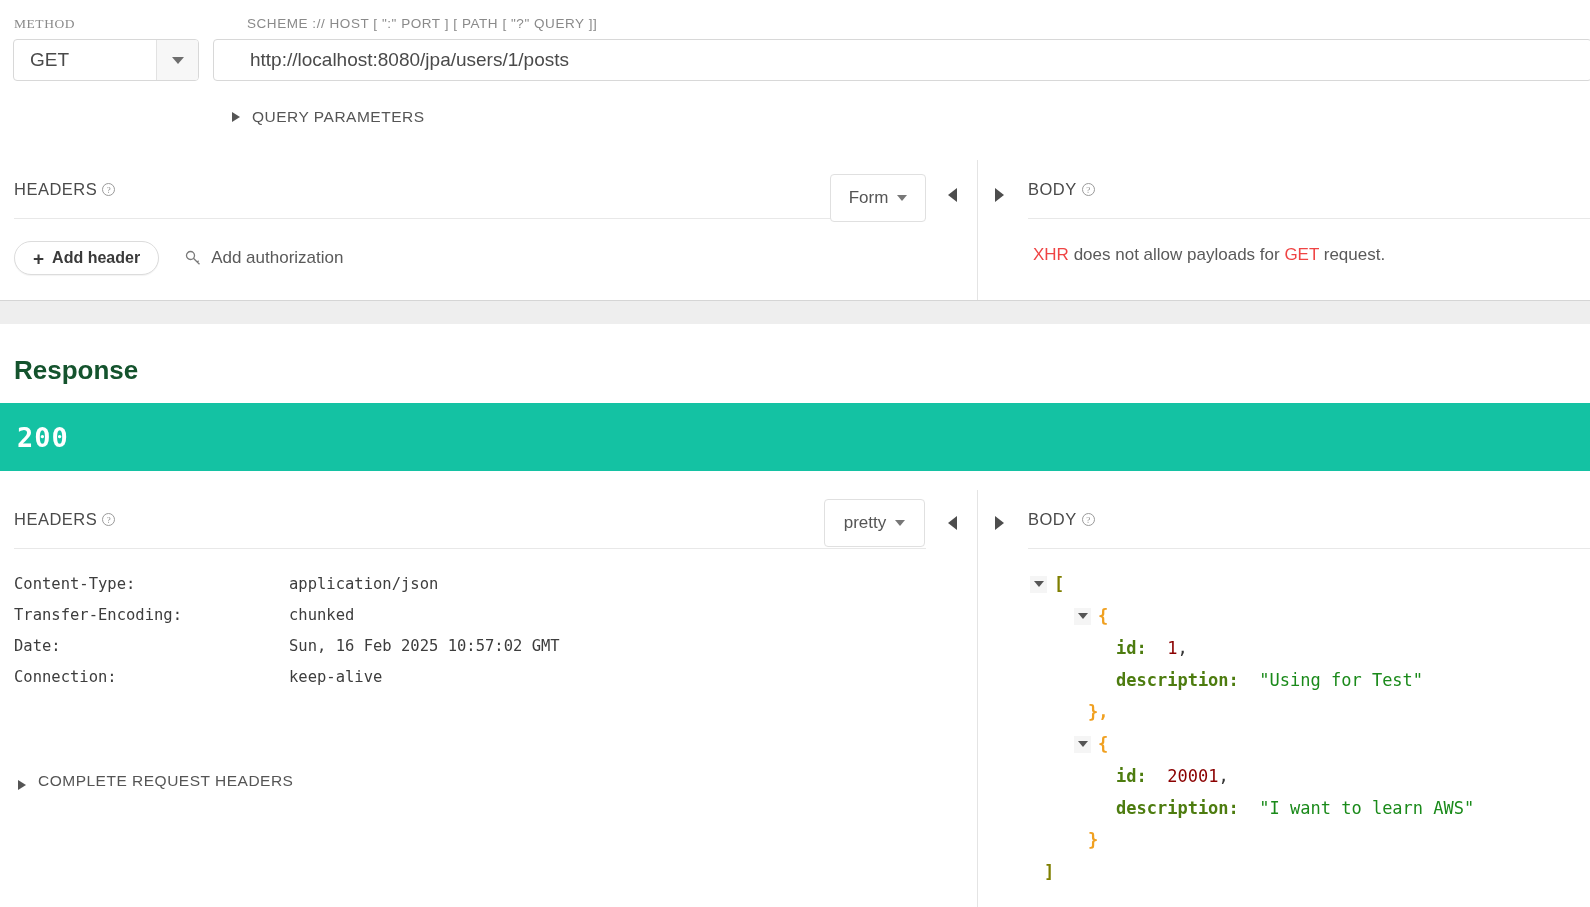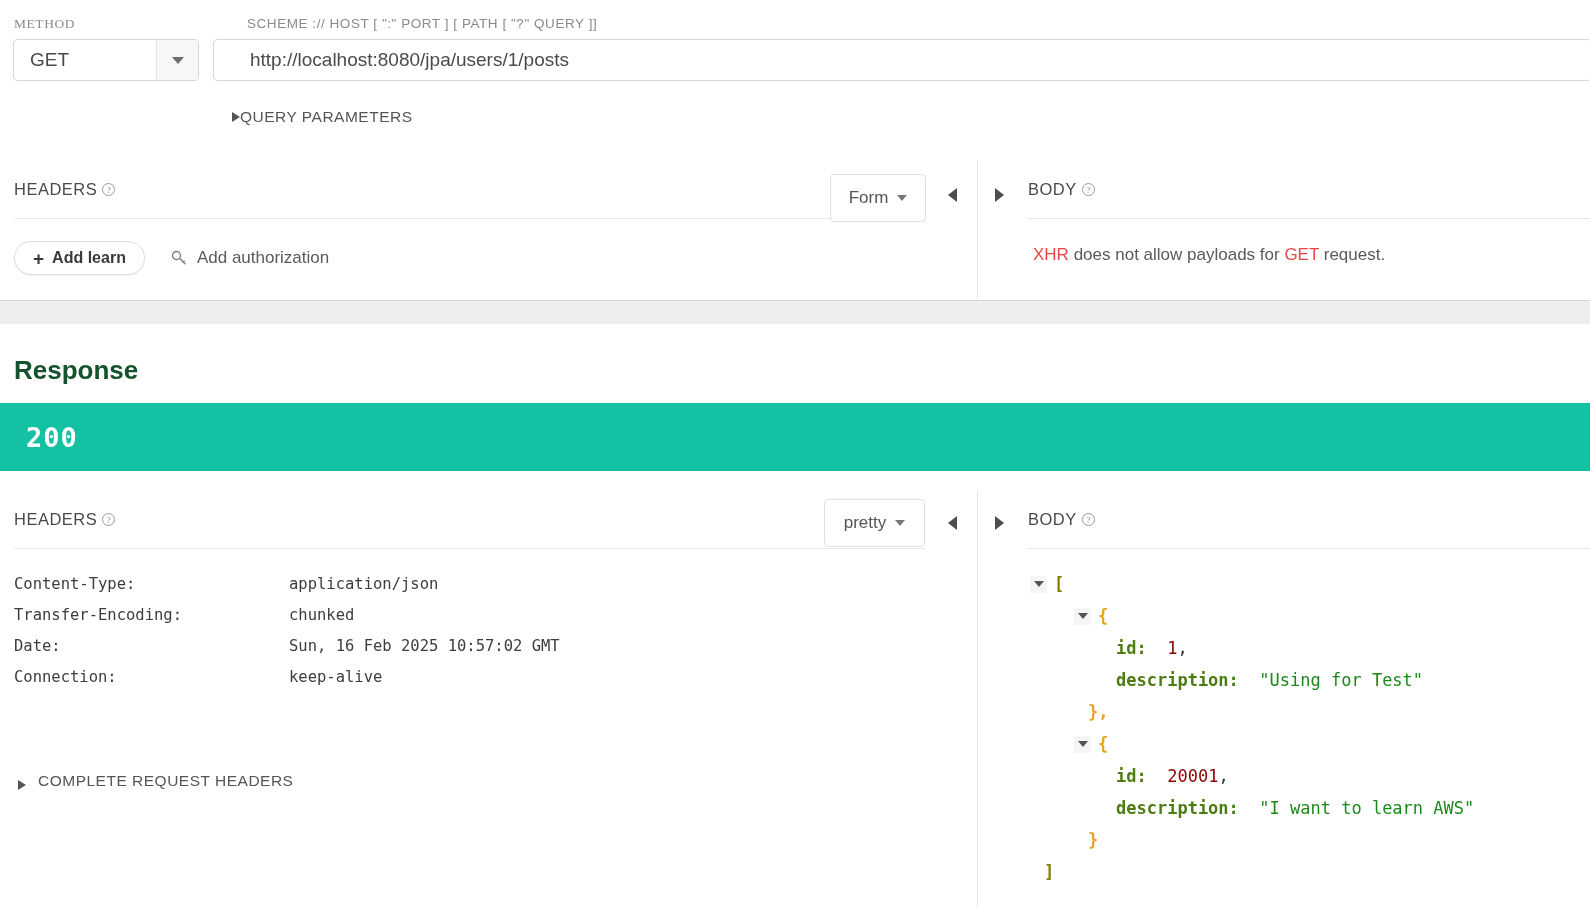--- a/index.html
+++ b/index.html
@@ -43,21 +43,21 @@
   .url-box {
     position: absolute; left: 213px; top: 39px; right: -2px; height: 42px;
     border: 1px solid #d8d8d8; border-radius: 4px; background: #fff;
     display: flex; align-items: center; padding-left: 36px;
     font-size: 19px; color: #4a4a4a;
   }
 
   
   .qp-row {
     position: absolute; left: 232px; top: 108px;
-    display: flex; align-items: center; gap: 0;
+    display: flex; align-items: center; gap: 12px;
   }
   .tri-right {
     width: 0; height: 0; border-top: 5.5px solid transparent;
     border-bottom: 5.5px solid transparent; border-left: 8px solid #555;
   }
   .tri-left {
     width: 0; height: 0; border-top: 7px solid transparent;
     border-bottom: 7px solid transparent; border-right: 9px solid #4d4d4d;
   }
   .tri-right-big {
@@ -122,21 +122,21 @@
   
   .resp-title {
     position: absolute; left: 14px; top: 355px;
     font-size: 26px; font-weight: bold; color: #14532d;
   }
   .status-bar {
     position: absolute; left: 0; right: 0; top: 403px; height: 68px;
     background: #14c2a3; display: flex; align-items: center;
   }
   .status-code {
-    margin-left: 26px; font-family: "DejaVu Sans Mono", monospace;
+    margin-left: 17px; font-family: "DejaVu Sans Mono", monospace;
     font-size: 27px; font-weight: bold; color: #ffffff; letter-spacing: 1px;
   }
 
   .resp-panes { position: absolute; left: 0; top: 490px; right: 0; bottom: 0; }
 
   .kv-table {
     position: absolute; left: 14px; top: 78px;
     font-family: "DejaVu Sans Mono", monospace; font-size: 15.5px; color: #3d3d3d;
   }
   .kv-row { display: flex; height: 31px; align-items: center; }
@@ -209,21 +209,21 @@
       </div>
       <div class="hr-line" style="left:14px; right:0; top:58px;"></div>
       <div class="sel-btn" style="position:absolute; right:0; top:14px; width:96px; height:48px;">
         <span>Form</span>
         <span class="caret-sm"></span>
       </div>
 
       <div style="position:absolute; left:14px; top:81px; display:flex; align-items:center; gap:26px;">
         <span class="pill-btn">
           <span class="plus-g">+</span>
-          <span>Add learn</span>
+          <span>Add header</span>
         </span>
         <span class="auth-link">
           <svg width="17" height="17" viewBox="0 0 17 17">
             <circle cx="5.5" cy="5.5" r="4" fill="none" stroke="#7a7a7a" stroke-width="1.3"></circle>
             <path d="M8.4 8.2 L14.5 14.3 M12.2 12.1 L13.6 10.7" fill="none" stroke="#7a7a7a" stroke-width="1.3"></path>
           </svg>
           <span>Add authorization</span>
         </span>
       </div>
     </div>

